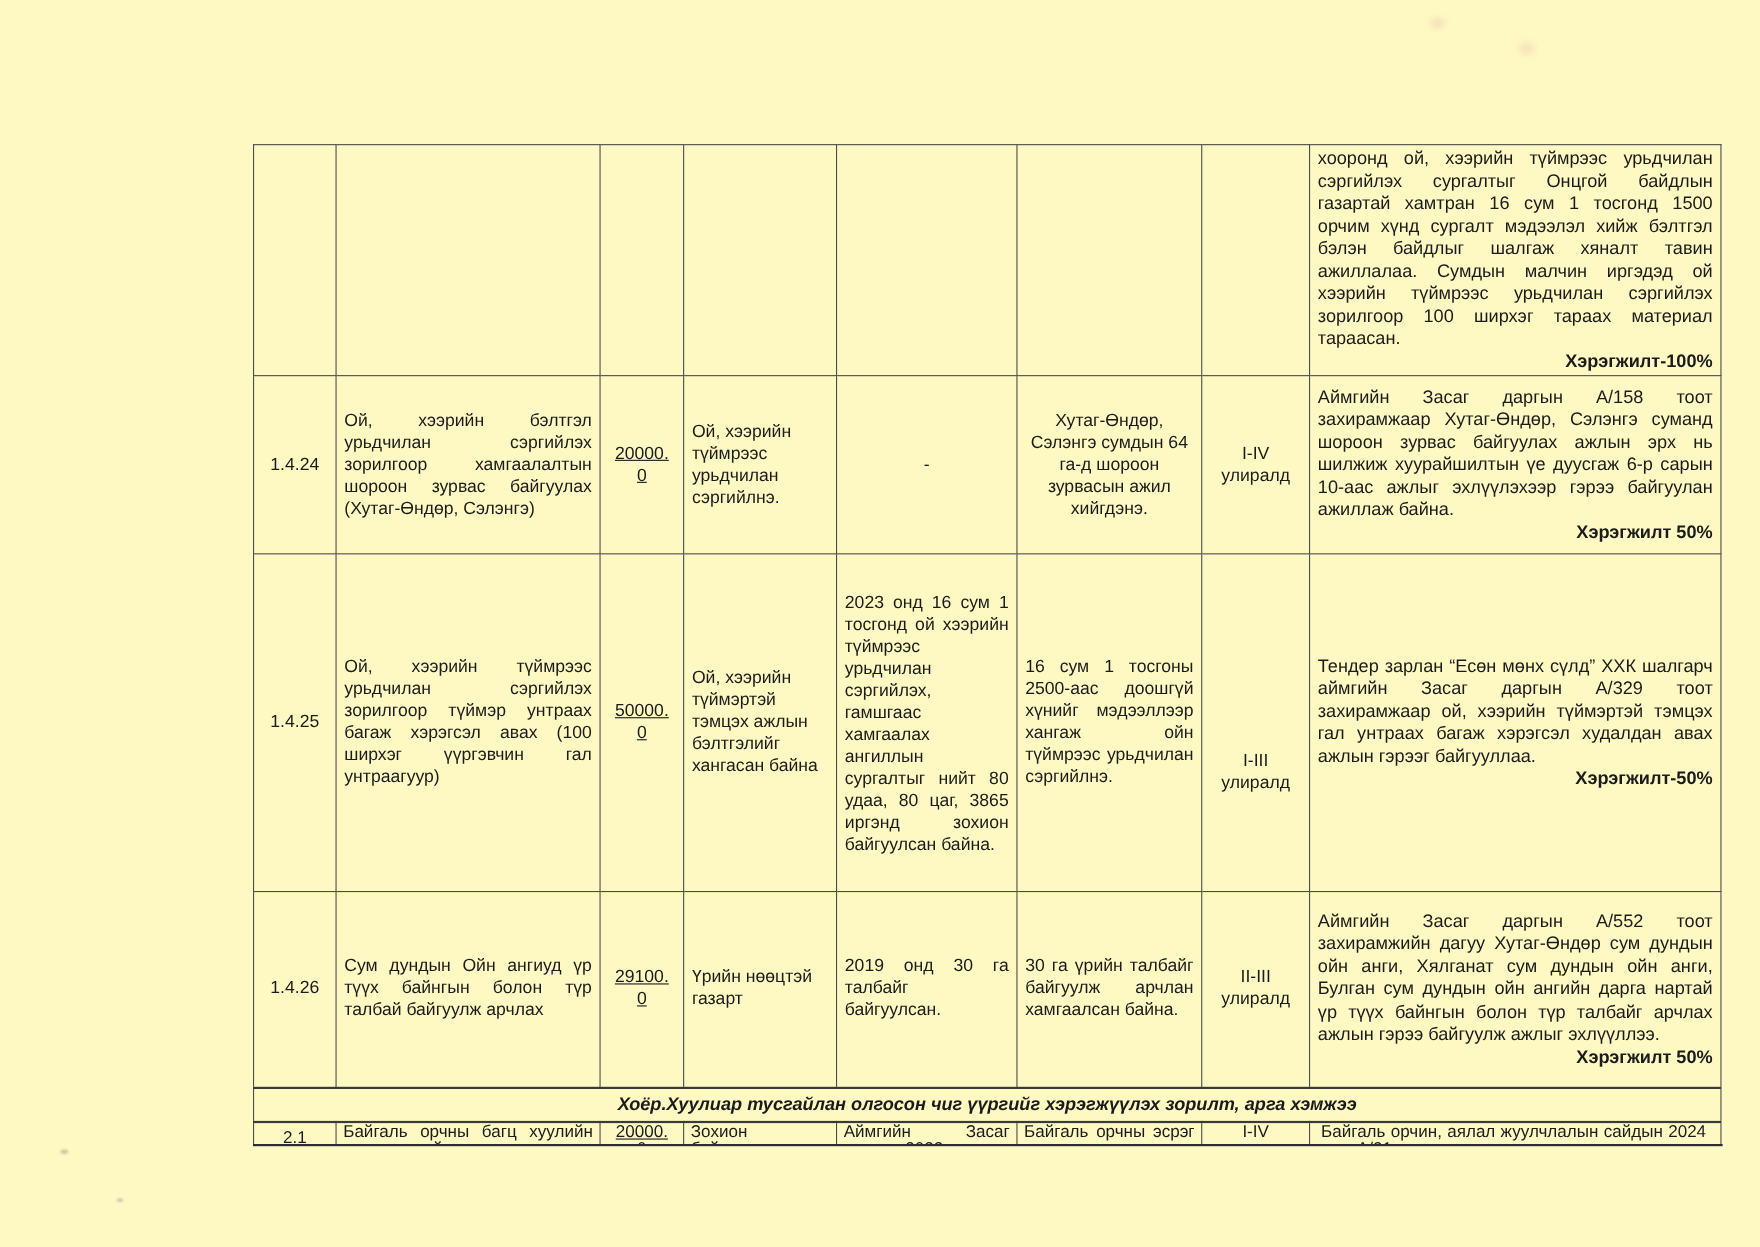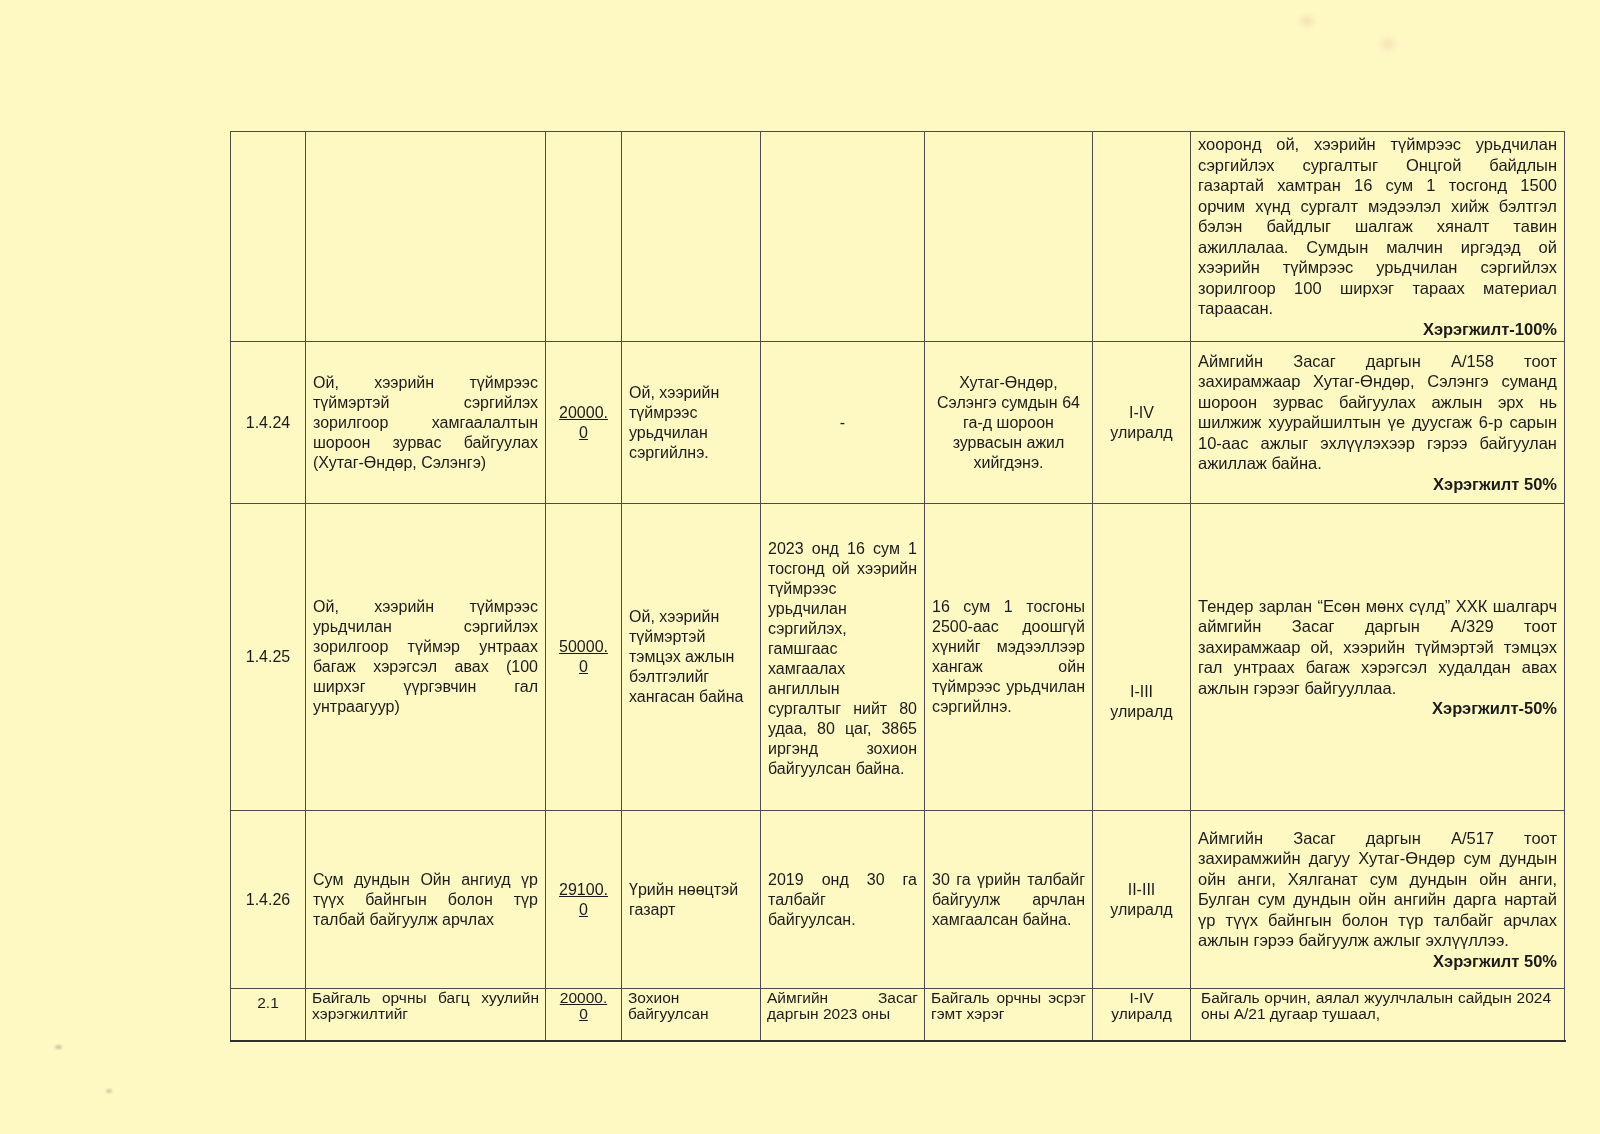--- a/index.html
+++ b/index.html
@@ -85,21 +85,21 @@
         <td class="c-tgt"></td>
         <td class="c-qtr"></td>
         <td class="c-impl vtop">
           <div class="impl-text">хооронд ой, хээрийн түймрээс урьдчилан сэргийлэх сургалтыг Онцгой байдлын газартай хамтран 16 сум 1 тосгонд 1500 орчим хүнд сургалт мэдээлэл хийж бэлтгэл бэлэн байдлыг шалгаж хяналт тавин ажиллалаа. Сумдын малчин иргэдэд ой хээрийн түймрээс урьдчилан сэргийлэх зорилгоор 100 ширхэг тараах материал тараасан.</div>
           <div class="impl-result">Хэрэгжилт-100%</div>
         </td>
       </tr>
 
       <tr style="height:162px">
         <td class="c-no">1.4.24</td>
-        <td class="c-act">Ой, хээрийн түймрээс түймэртэй сэргийлэх зорилгоор хамгаалалтын шороон зурвас байгуулах (Хутаг-Өндөр, Сэлэнгэ)</td>
+        <td class="c-act">Ой, хээрийн бэлтгэл урьдчилан сэргийлэх зорилгоор хамгаалалтын шороон зурвас байгуулах (Хутаг-Өндөр, Сэлэнгэ)</td>
         <td class="c-bud">20000.
 0</td>
         <td class="c-out">Ой, хээрийн түймрээс урьдчилан сэргийлнэ.</td>
         <td class="c-base">-</td>
         <td class="c-tgt">Хутаг-Өндөр, Сэлэнгэ сумдын 64 га-д шороон зурвасын ажил хийгдэнэ.</td>
         <td class="c-qtr">I-IV улиралд</td>
         <td class="c-impl vtop">
           <div class="impl-text">Аймгийн Засаг даргын А/158 тоот захирамжаар Хутаг-Өндөр, Сэлэнгэ суманд шороон зурвас байгуулах ажлын эрх нь шилжиж хуурайшилтын үе дуусгаж 6-р сарын 10-аас ажлыг эхлүүлэхээр гэрээ байгуулан ажиллаж байна.</div>
           <div class="impl-result">Хэрэгжилт 50%</div>
         </td>
@@ -123,25 +123,28 @@
       <tr style="height:178px">
         <td class="c-no">1.4.26</td>
         <td class="c-act">Сум дундын Ойн ангиуд үр түүх байнгын болон түр талбай байгуулж арчлах</td>
         <td class="c-bud">29100.
 0</td>
         <td class="c-out">Үрийн нөөцтэй газарт</td>
         <td class="c-base just">2019 онд 30 га талбайг байгуулсан.</td>
         <td class="c-tgt just">30 га үрийн талбайг байгуулж арчлан хамгаалсан байна.</td>
         <td class="c-qtr">II-III улиралд</td>
         <td class="c-impl vtop">
-          <div class="impl-text">Аймгийн Засаг даргын А/517 тоот захирамжийн дагуу Хутаг-Өндөр сум дундын ойн анги, Хялганат сум дундын ойн анги, Булган сум дундын ойн ангийн дарга нартай үр түүх байнгын болон түр талбайг арчлах ажлын гэрээ байгуулж ажлыг эхлүүллээ.</div>
+          <div class="impl-text">Аймгийн Засаг даргын А/552 тоот захирамжийн дагуу Хутаг-Өндөр сум дундын ойн анги, Хялганат сум дундын ойн анги, Булган сум дундын ойн ангийн дарга нартай үр түүх байнгын болон түр талбайг арчлах ажлын гэрээ байгуулж ажлыг эхлүүллээ.</div>
           <div class="impl-result">Хэрэгжилт 50%</div>
         </td>
       </tr>
 
+      <tr class="section-row" style="height:31px">
+        <td colspan="8">Хоёр.Хуулиар тусгайлан олгосон чиг үүргийг хэрэгжүүлэх зорилт, арга хэмжээ</td>
+      </tr>
 
       <tr class="partial-row" style="height:78px">
         <td class="c-no">2.1</td>
         <td class="c-act just">Байгаль орчны багц хуулийн хэрэгжилтийг</td>
         <td class="c-bud">20000.
 0</td>
         <td class="c-out">Зохион байгуулсан</td>
         <td class="c-base just">Аймгийн Засаг даргын 2023 оны</td>
         <td class="c-tgt just">Байгаль орчны эсрэг гэмт хэрэг</td>
         <td class="c-qtr">I-IV улиралд</td>

